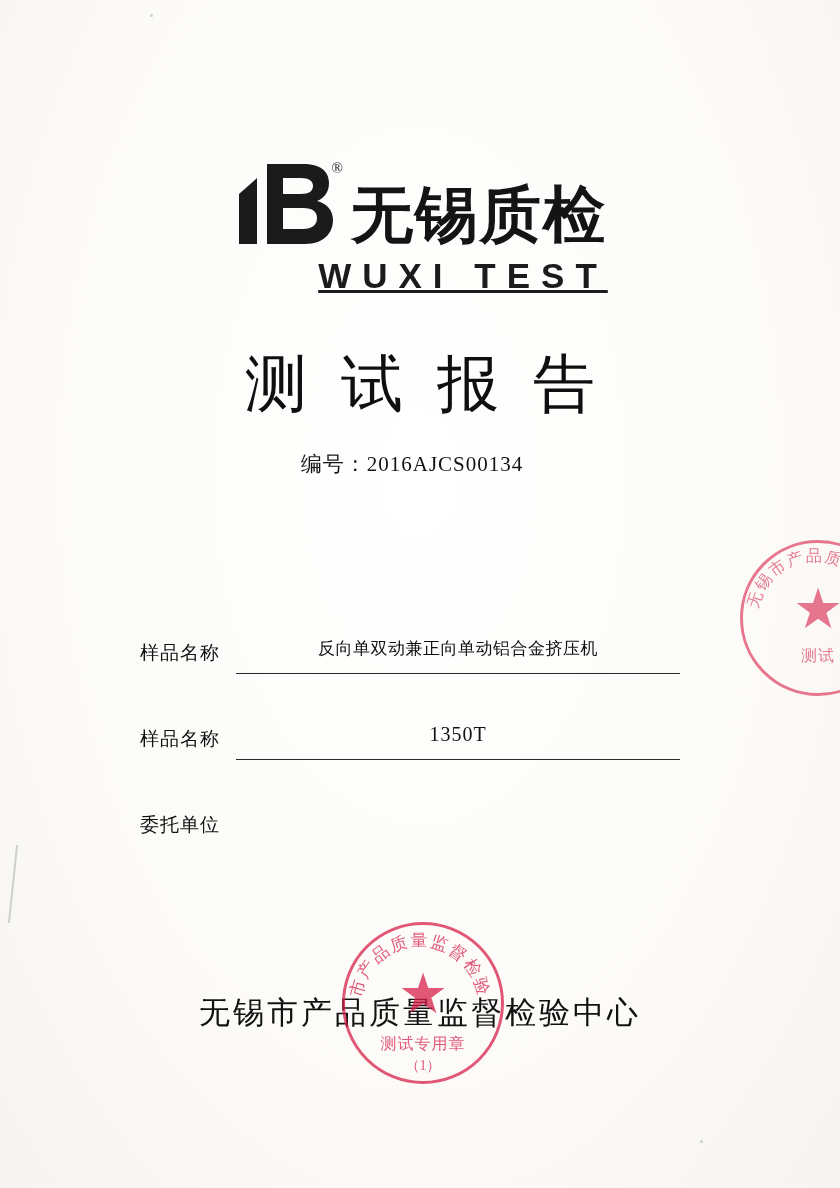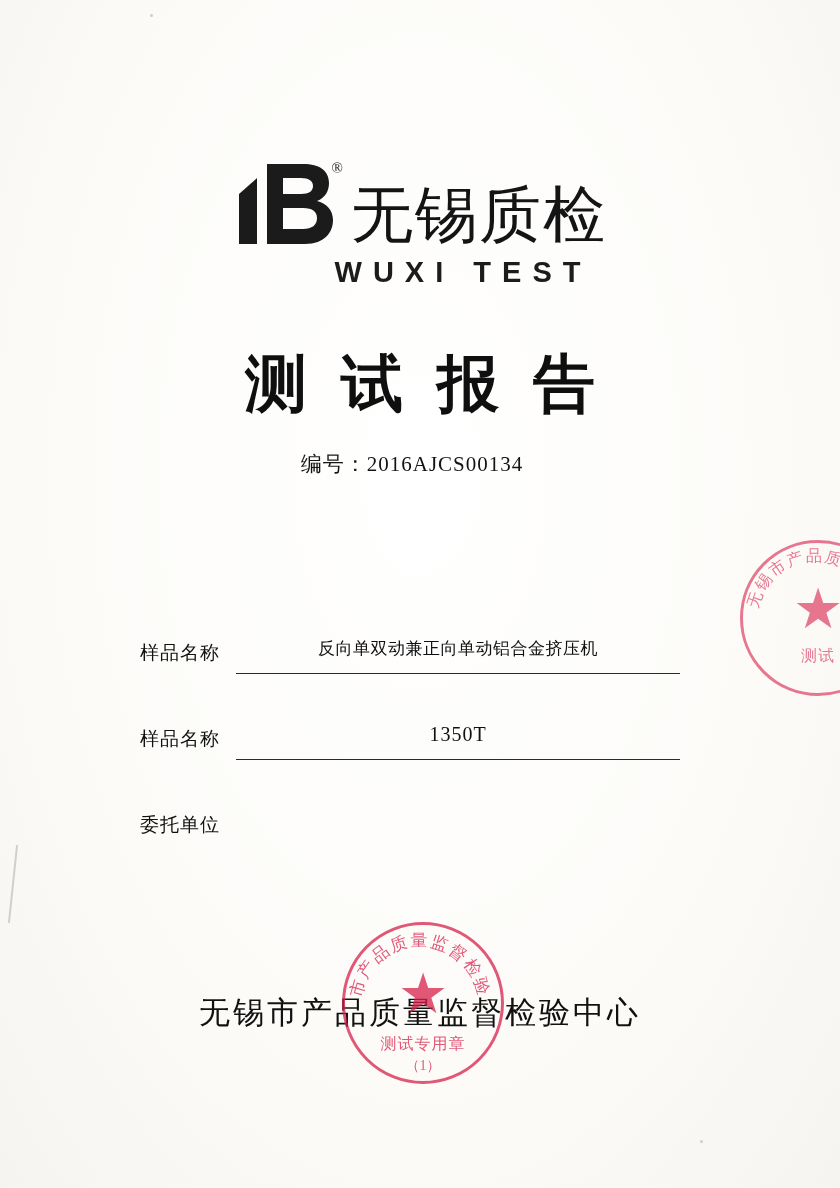--- a/index.html
+++ b/index.html
@@ -48,47 +48,48 @@
   .logo-reg {
     position: absolute;
     right: -6px;
     top: 2px;
     font-size: 15px;
     color: #222;
     font-family: "Liberation Serif", serif;
   }
   .logo-cn {
     font-family: "DejaVu Sans", sans-serif;
-    font-weight: normal;
+    font-weight: bold;
     font-size: 62px;
     letter-spacing: 2px;
     line-height: 1;
     color: #141414;
     padding-bottom: 4px;
     text-align: right;
   }
   .logo-en {
     margin-top: 6px;
     font-family: "Liberation Sans", sans-serif;
     font-weight: bold;
-    font-size: 29px;
+    font-size: 35px;
     letter-spacing: 11px;
     color: #1c1c1c;
     padding-left: 86px;
+    text-decoration: underline;
   }
 
   
   .doc-title {
     position: absolute;
     top: 342px;
     left: 0;
     width: 840px;
     text-align: center;
     font-family: "DejaVu Sans", sans-serif;
-    font-weight: bold;
+    font-weight: normal;
     font-size: 62px;
     letter-spacing: 34px;
     text-indent: 34px;
     color: #0f0f0f;
   }
   .doc-number {
     position: absolute;
     top: 450px;
     left: 0;
     width: 824px;

